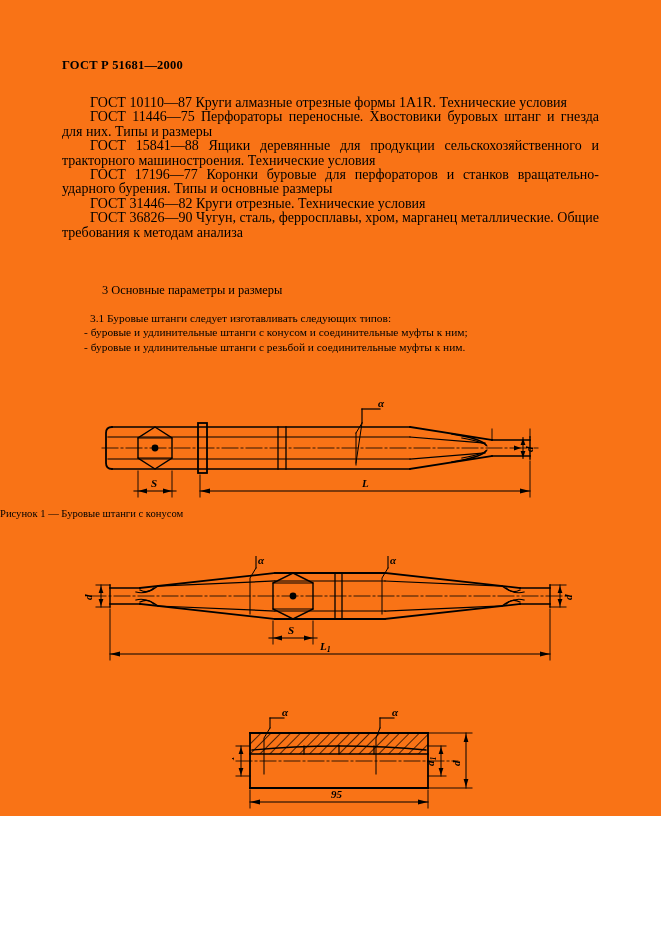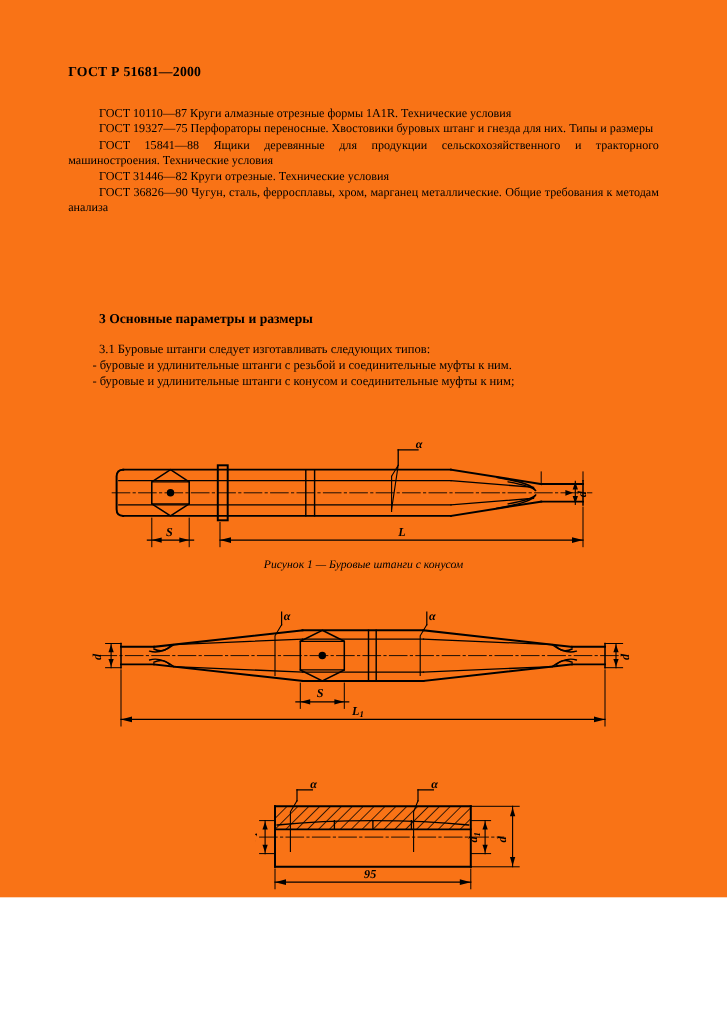--- a/index.html
+++ b/index.html
@@ -29,59 +29,57 @@
     font-size: 12.5px;
     letter-spacing: 0.2px;
   }
 
   
   .body-block {
     position: absolute;
     left: 62px;
     top: 96px;
     width: 537px;
-    font-size: 11px;
+    font-size: 14px;
     line-height: 14.4px;
     text-align: justify;
   }
   .para {
     margin: 0;
     text-indent: 28px;
   }
   .para.dash {
     text-indent: 22px;
   }
 
   
   .section-heading {
     position: absolute;
-    left: 90px;
+    left: 102px;
     top: 283px;
     font-size: 12.4px;
-    font-weight: bold;
+    font-weight: normal;
   }
 
   .body-block-2 {
     position: absolute;
     left: 62px;
     top: 311px;
     width: 537px;
     font-size: 11.4px;
     line-height: 14.4px;
     text-align: justify;
   }
 
   
   .fig-caption {
     position: absolute;
     font-size: 10.6px;
-    text-align: center;
     width: 100%;
     left: 0;
-    font-style: italic;
   }
 
   
   .figure {
     position: absolute;
   }
   .figure svg { display: block; }
 
   
   .page-number {
@@ -99,32 +97,33 @@
 </style>
 </head>
 <body>
 
 <div class="page">
 
   <div class="doc-header">ГОСТ Р 51681—2000</div>
 
   <div class="body-block">
     <p class="para">ГОСТ 10110—87 Круги алмазные отрезные формы 1А1R. Технические условия</p>
-    <p class="para">ГОСТ 19327—75 Перфораторы переносные. Хвостовики буровых штанг и гнезда для них. Типы и размеры</p>
+    <p class="para">ГОСТ 11446—75 Перфораторы переносные. Хвостовики буровых штанг и гнезда для них. Типы и размеры</p>
     <p class="para">ГОСТ 15841—88 Ящики деревянные для продукции сельскохозяйственного и тракторного машиностроения. Технические условия</p>
+    <p class="para">ГОСТ 17196—77 Коронки буровые для перфораторов и станков вращательно-ударного бурения. Типы и основные размеры</p>
     <p class="para">ГОСТ 31446—82 Круги отрезные. Технические условия</p>
     <p class="para">ГОСТ 36826—90 Чугун, сталь, ферросплавы, хром, марганец металлические. Общие требования к методам анализа</p>
   </div>
 
   <div class="section-heading">3 Основные параметры и размеры</div>
 
   <div class="body-block-2">
     <p class="para">3.1 Буровые штанги следует изготавливать следующих типов:</p>
+    <p class="para dash">- буровые и удлинительные штанги с конусом и соединительные муфты к ним;</p>
     <p class="para dash">- буровые и удлинительные штанги с резьбой и соединительные муфты к ним.</p>
-    <p class="para dash">- буровые и удлинительные штанги с конусом и соединительные муфты к ним;</p>
   </div>
 
   <div class="figure" style="left:100px; top:393px;">
     <svg width="440" height="112" viewBox="0 0 440 112">
       <g stroke="#000" fill="none" stroke-width="1.6" stroke-linecap="square">
 
         <path d="M 12 34 L 310 34"></path>
         <path d="M 12 76 L 310 76"></path>
         <path d="M 12 34 Q 6 34 6 40 L 6 70 Q 6 76 12 76" stroke-width="1.8"></path>
 

